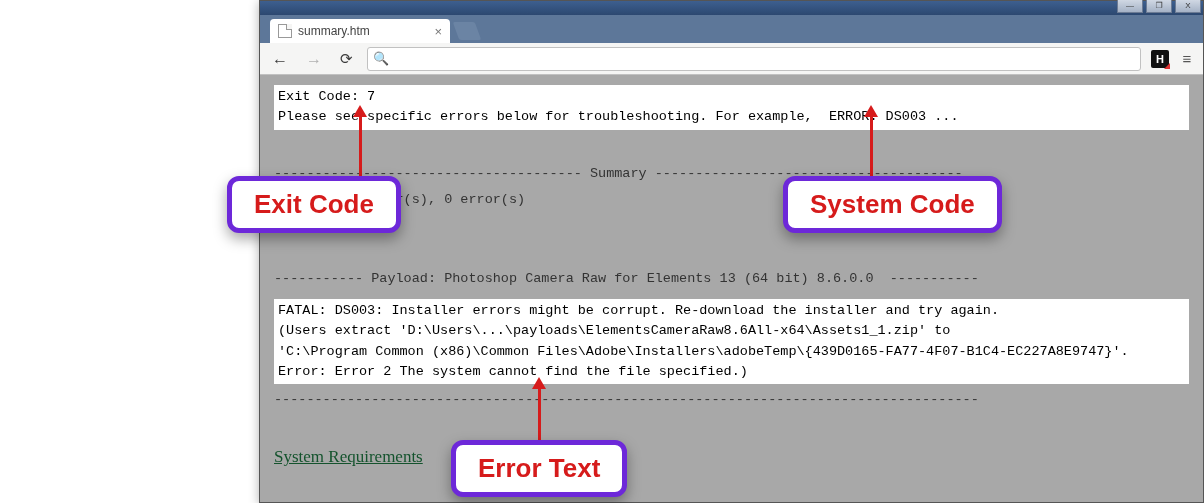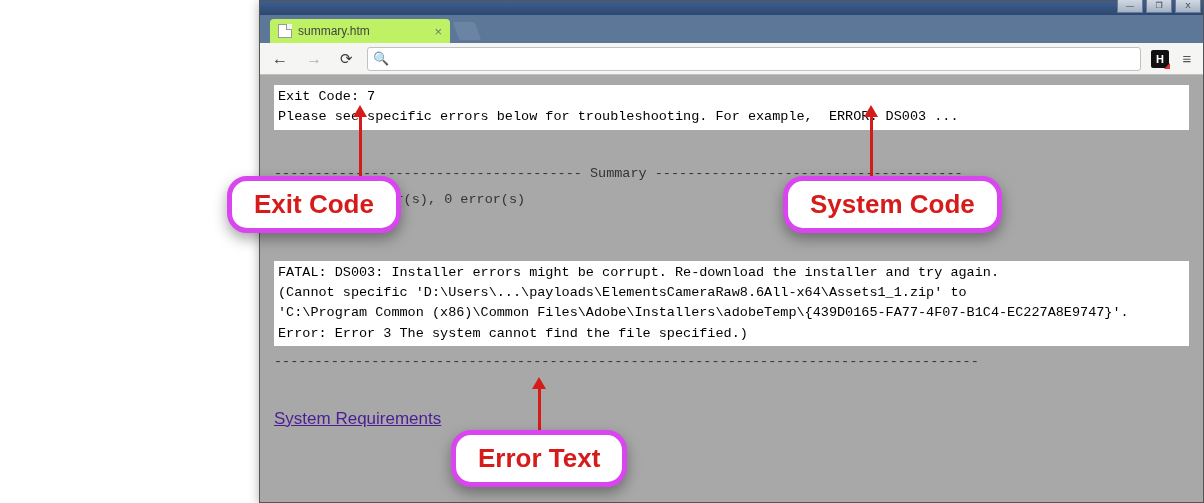--- a/index.html
+++ b/index.html
@@ -46,21 +46,21 @@
     cursor: pointer;
   }
   .tabstrip {
     height: 28px;
     background: #5d7799;
     display: flex;
     align-items: flex-end;
     padding-left: 10px;
   }
   .tab {
-    background: #bef264;
+    background: #ffffff;
     height: 24px;
     width: 180px;
     border-radius: 4px 4px 0 0;
     display: flex;
     align-items: center;
     padding: 0 8px;
     font-size: 12px;
     color: #444;
     position: relative;
     gap: 6px;
@@ -154,32 +154,32 @@
   .block-white {
     background: #fff;
     padding: 2px 4px;
     white-space: pre;
   }
   .gray-text {
     white-space: pre;
     color:#333;
   }
   .link {
-    color: #4c1d95;
+    color: #14532d;
     text-decoration: underline;
-    font-family: Liberation Sans, sans-serif;
+    font-family: Liberation Serif, serif;
     font-size: 17px;
     cursor: pointer;
   }
   
   .callout {
     position: absolute;
     background: #fff;
-    border: 5px solid #d946ef;
-    border-radius: 20px;
+    border: 5px solid #6d28d9;
+    border-radius: 12px;
     padding: 8px 22px;
     font-size: 26px;
     font-weight: bold;
     color: #d61b1b;
     box-shadow: 0 6px 14px rgba(0,0,0,.35);
     z-index: 20;
     white-space:nowrap;
   }
   .arrow-line {
     position: absolute;
@@ -231,34 +231,35 @@
     <span class="menu-icon">≡</span>
   </div>
   <div class="content">
     <div class="block-white"><span>Exit Code: 7</span>
 <span>Please see specific errors below for troubleshooting. For example,  ERROR: DS003 ...</span></div>
     <div class="gray-text"> </div>
     <div class="gray-text" style="margin-top:14px">-------------------------------------- Summary --------------------------------------</div>
     <div class="gray-text" style="margin-top:6px"> - 2 fatal error(s), 0 error(s)</div>
     <div class="gray-text"> </div>
     <div class="gray-text"> </div>
+    <div class="gray-text" style="margin-top:18px">----------- Payload: Photoshop Camera Raw for Elements 13 (64 bit) 8.6.0.0  -----------</div>
     <div class="block-white" style="margin-top:10px"><span>FATAL: DS003: Installer errors might be corrupt. Re-download the installer and try again.</span>
-<span>(Cannot specific 'D:\Users\...\payloads\ElementsCameraRaw8.6All-x64\Assets1_1.zip' to</span>
+<span>(Users extract 'D:\Users\...\payloads\ElementsCameraRaw8.6All-x64\Assets1_1.zip' to</span>
 <span>'C:\Program Common (x86)\Common Files\Adobe\Installers\adobeTemp\{439D0165-FA77-4F07-B1C4-EC227A8E9747}'.</span>
-<span>Error: Error 3 The system cannot find the file specified.)</span></div>
+<span>Error: Error 2 The system cannot find the file specified.)</span></div>
     <div class="gray-text" style="margin-top:6px">---------------------------------------------------------------------------------------</div>
     <div style="margin-top:34px">
       <span class="link">System Requirements</span>
     </div>
   </div>
 </div>
 
 <div class="callout" style="left:227px; top:176px;">Exit Code</div>
 <div class="arrow-line" style="left:359px; top:116px; width:3px; height:60px;"></div>
 <div class="arrow-head arrow-up" style="left:353px; top:105px;"></div>
 
 <div class="callout" style="left:783px; top:176px;">System Code</div>
 <div class="arrow-line" style="left:870px; top:116px; width:3px; height:60px;"></div>
 <div class="arrow-head arrow-up" style="left:864px; top:105px;"></div>
 
-<div class="callout" style="left:451px; top:430px;">Error Text</div>
+<div class="callout" style="left:451px; top:440px;">Error Text</div>
 <div class="arrow-line" style="left:538px; top:388px; width:3px; height:52px;"></div>
 <div class="arrow-head arrow-up" style="left:532px; top:377px;"></div>
 
 </body></html>

